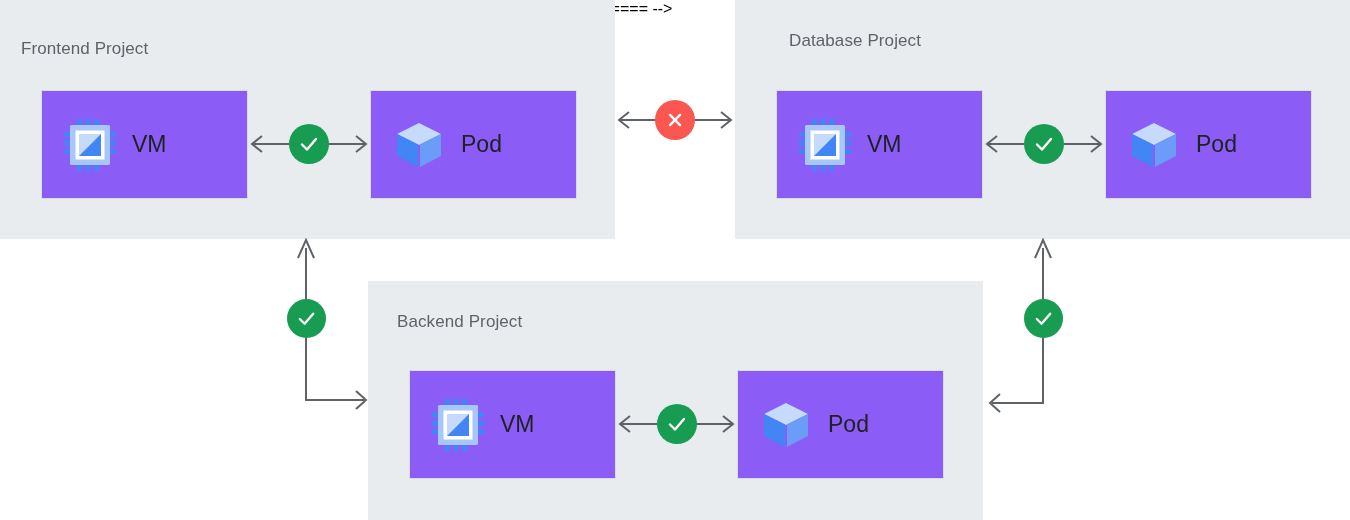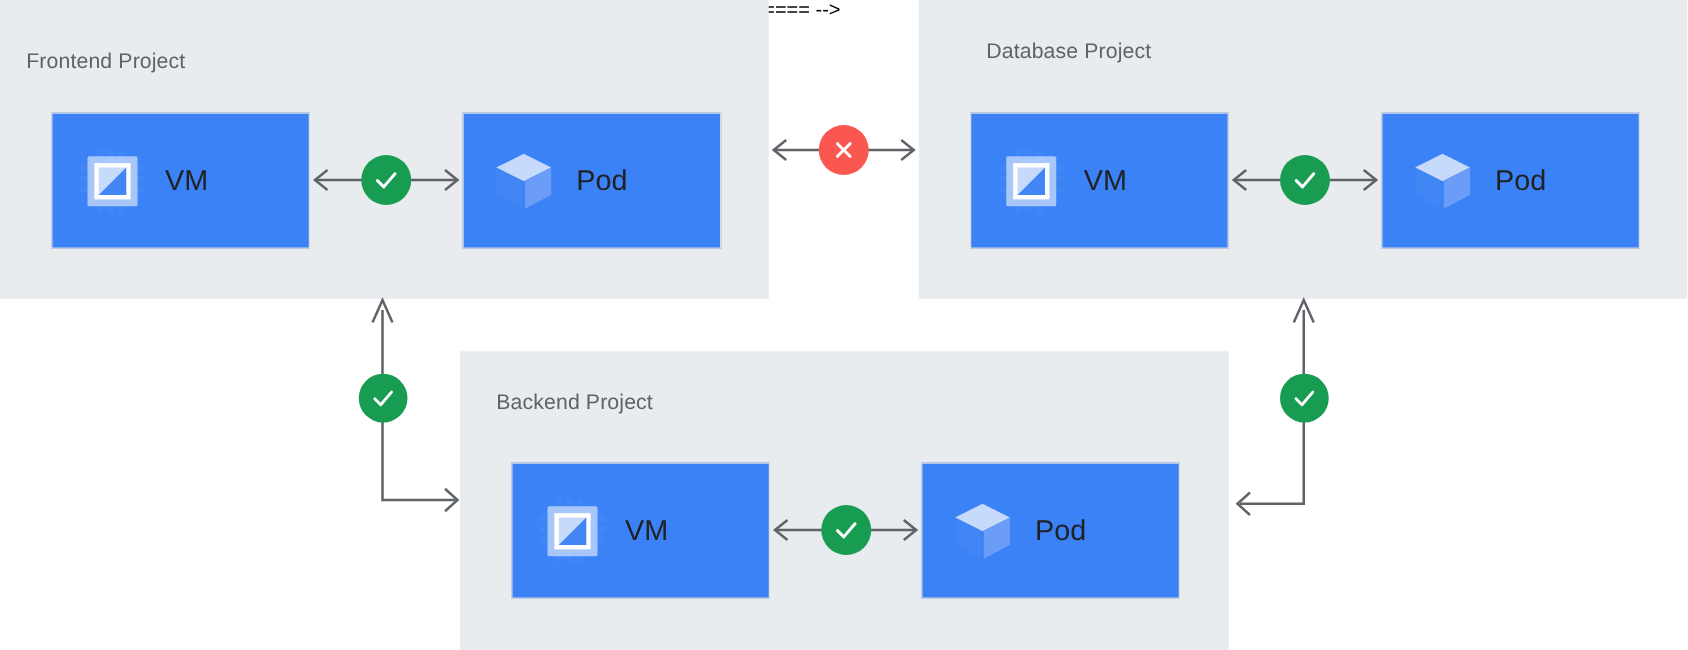--- a/index.html
+++ b/index.html
@@ -22,21 +22,21 @@
   }
   .panel-title {
     position: absolute;
     font-size: 17px;
     color: #5f6368;
     letter-spacing: 0.1px;
     white-space: nowrap;
   }
   .card {
     position: absolute;
-    background: #3b82f6;
+    background: #8b5cf6;
     border: 1px solid #dadce0;
     box-sizing: border-box;
     display: flex;
     align-items: center;
   }
   .card-icon {
     width: 52px;
     height: 52px;
     margin-left: 22px;
     flex: 0 0 auto;

